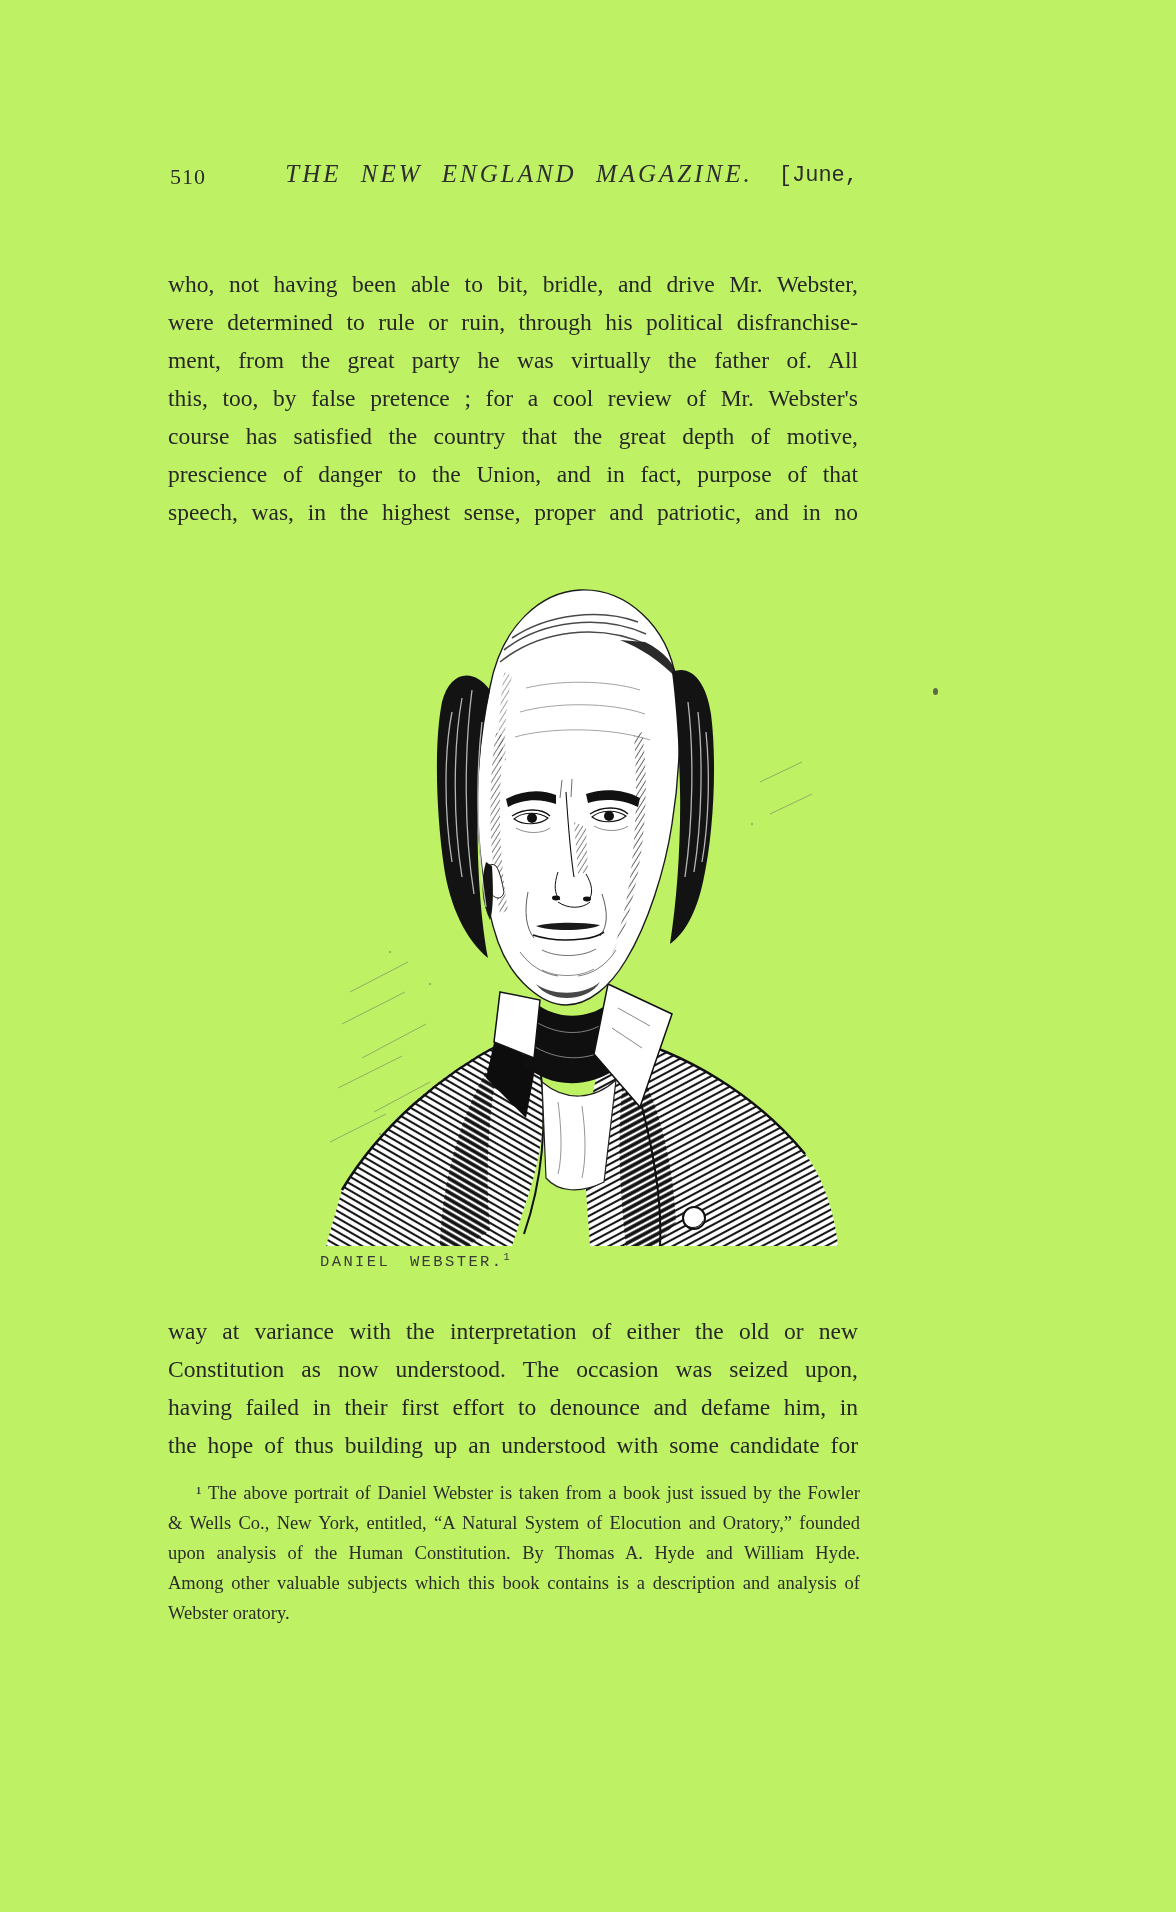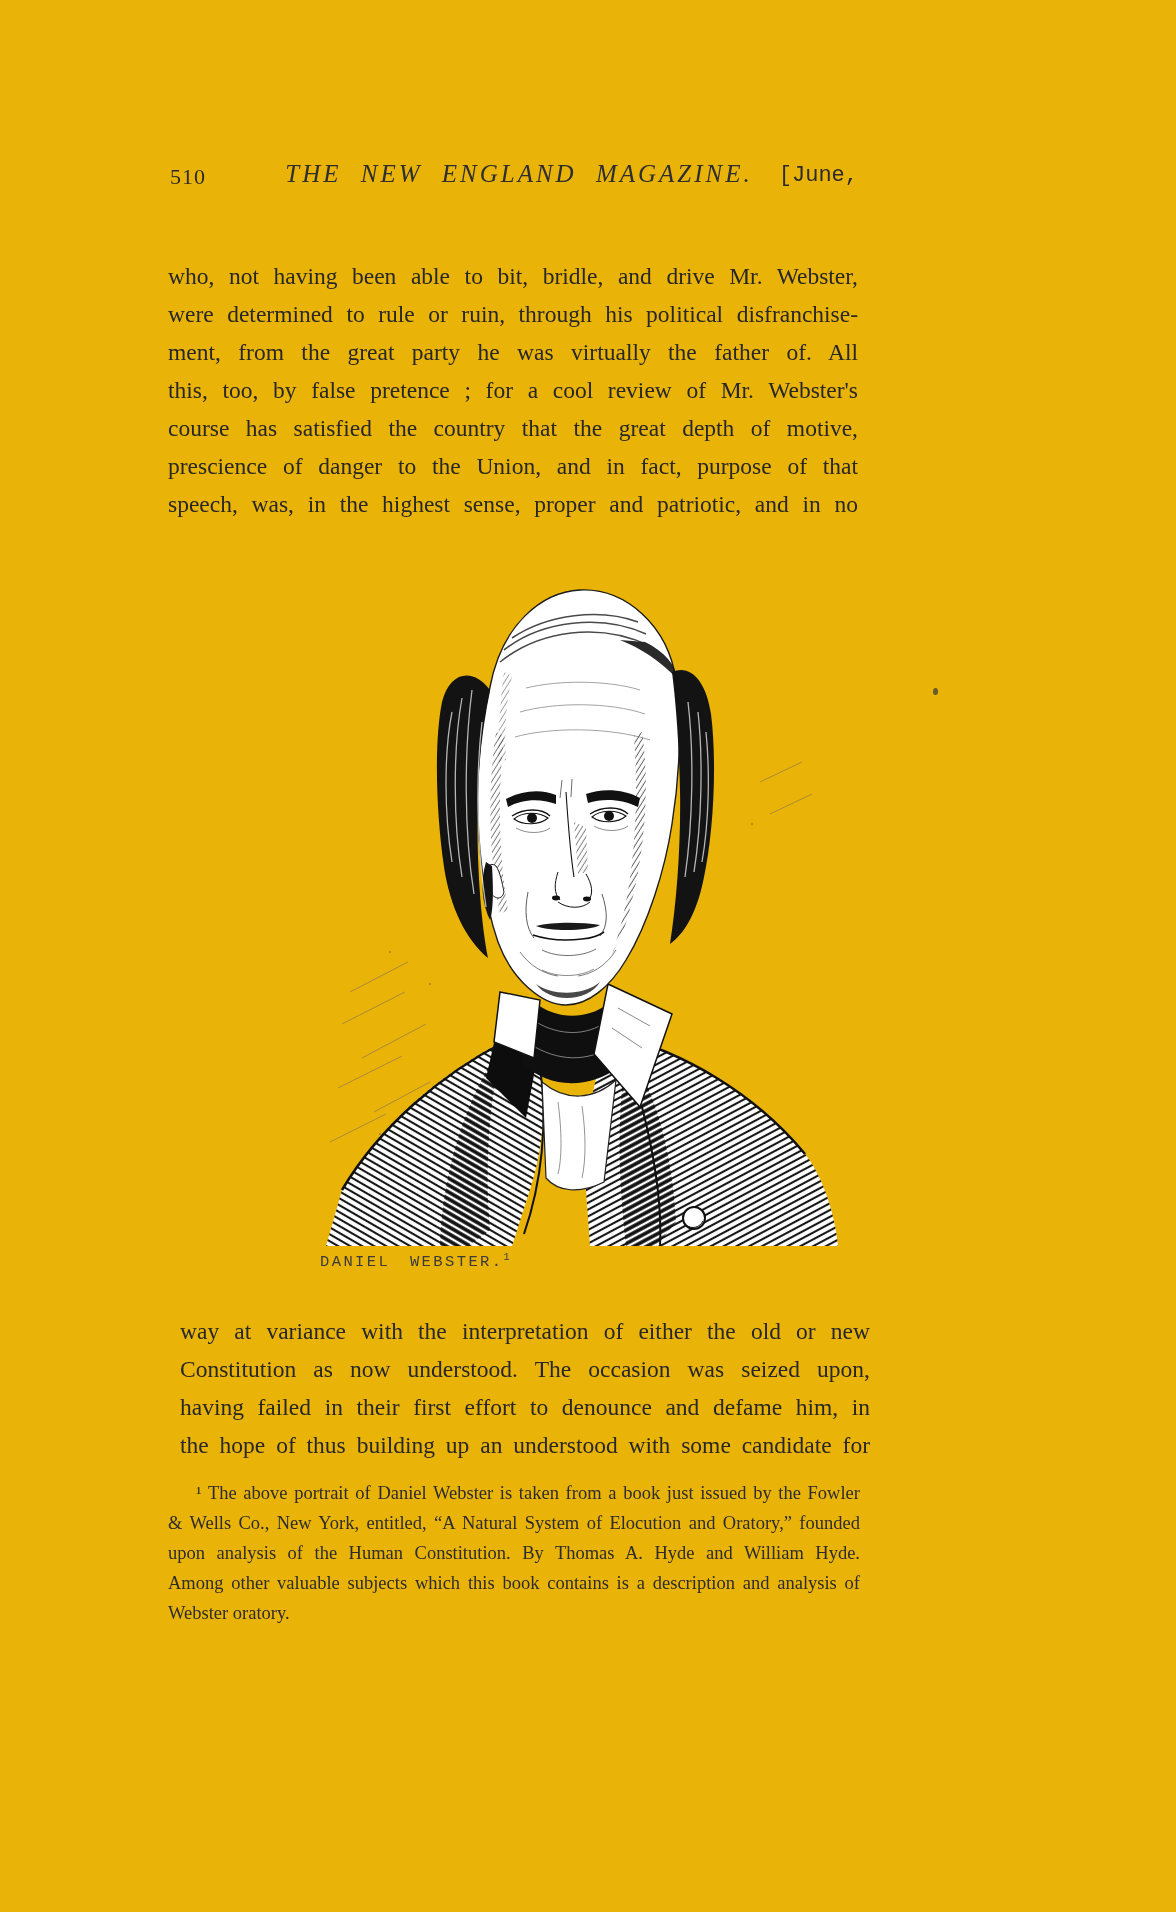--- a/index.html
+++ b/index.html
@@ -1,20 +1,20 @@
 <!DOCTYPE html>
 <html><head>
 <meta charset="utf-8">
 <style>
   * { margin:0; padding:0; box-sizing:border-box; }
   html,body { background:#e8e8e8; }
   .page {
     position:relative;
     width:1176px; height:1912px;
-    background:#eab308;
+    background:#bef264;
     overflow:hidden;
     font-family:"Liberation Serif", serif;
     color:#262626;
   }
   
   .running-head {
     position:absolute; left:168px; top:160px; width:690px; height:34px;
   }
   .folio {
     position:absolute; left:2px; top:4px;
@@ -24,22 +24,22 @@
     position:absolute; left:12px; right:0; top:0; text-align:center;
     font-style:italic; font-size:25px; letter-spacing:3px; word-spacing:10px;
     color:#2e2e2e; white-space:nowrap;
   }
   .issue {
     position:absolute; right:0; top:3px;
     font-size:22px; color:#2b2b2b;font-family:Liberation Mono, monospace;
   }
   
   .body-text { position:absolute; left:168px; width:690px; }
-  .para1 { top:257px; }
-  .para2 { top:1312px;margin-left:12px; }
+  .para1 { top:265px; }
+  .para2 { top:1312px; }
   .body-text .line {
     font-size:23.5px; line-height:38px; word-spacing:2px;
     text-align:justify; text-align-last:justify;
     color:#272727;
   }
   
   .portrait-figure {
     position:absolute; left:290px; top:522px; width:560px; height:724px;
   }
   .portrait-figure svg { display:block; width:100%; height:100%; }

